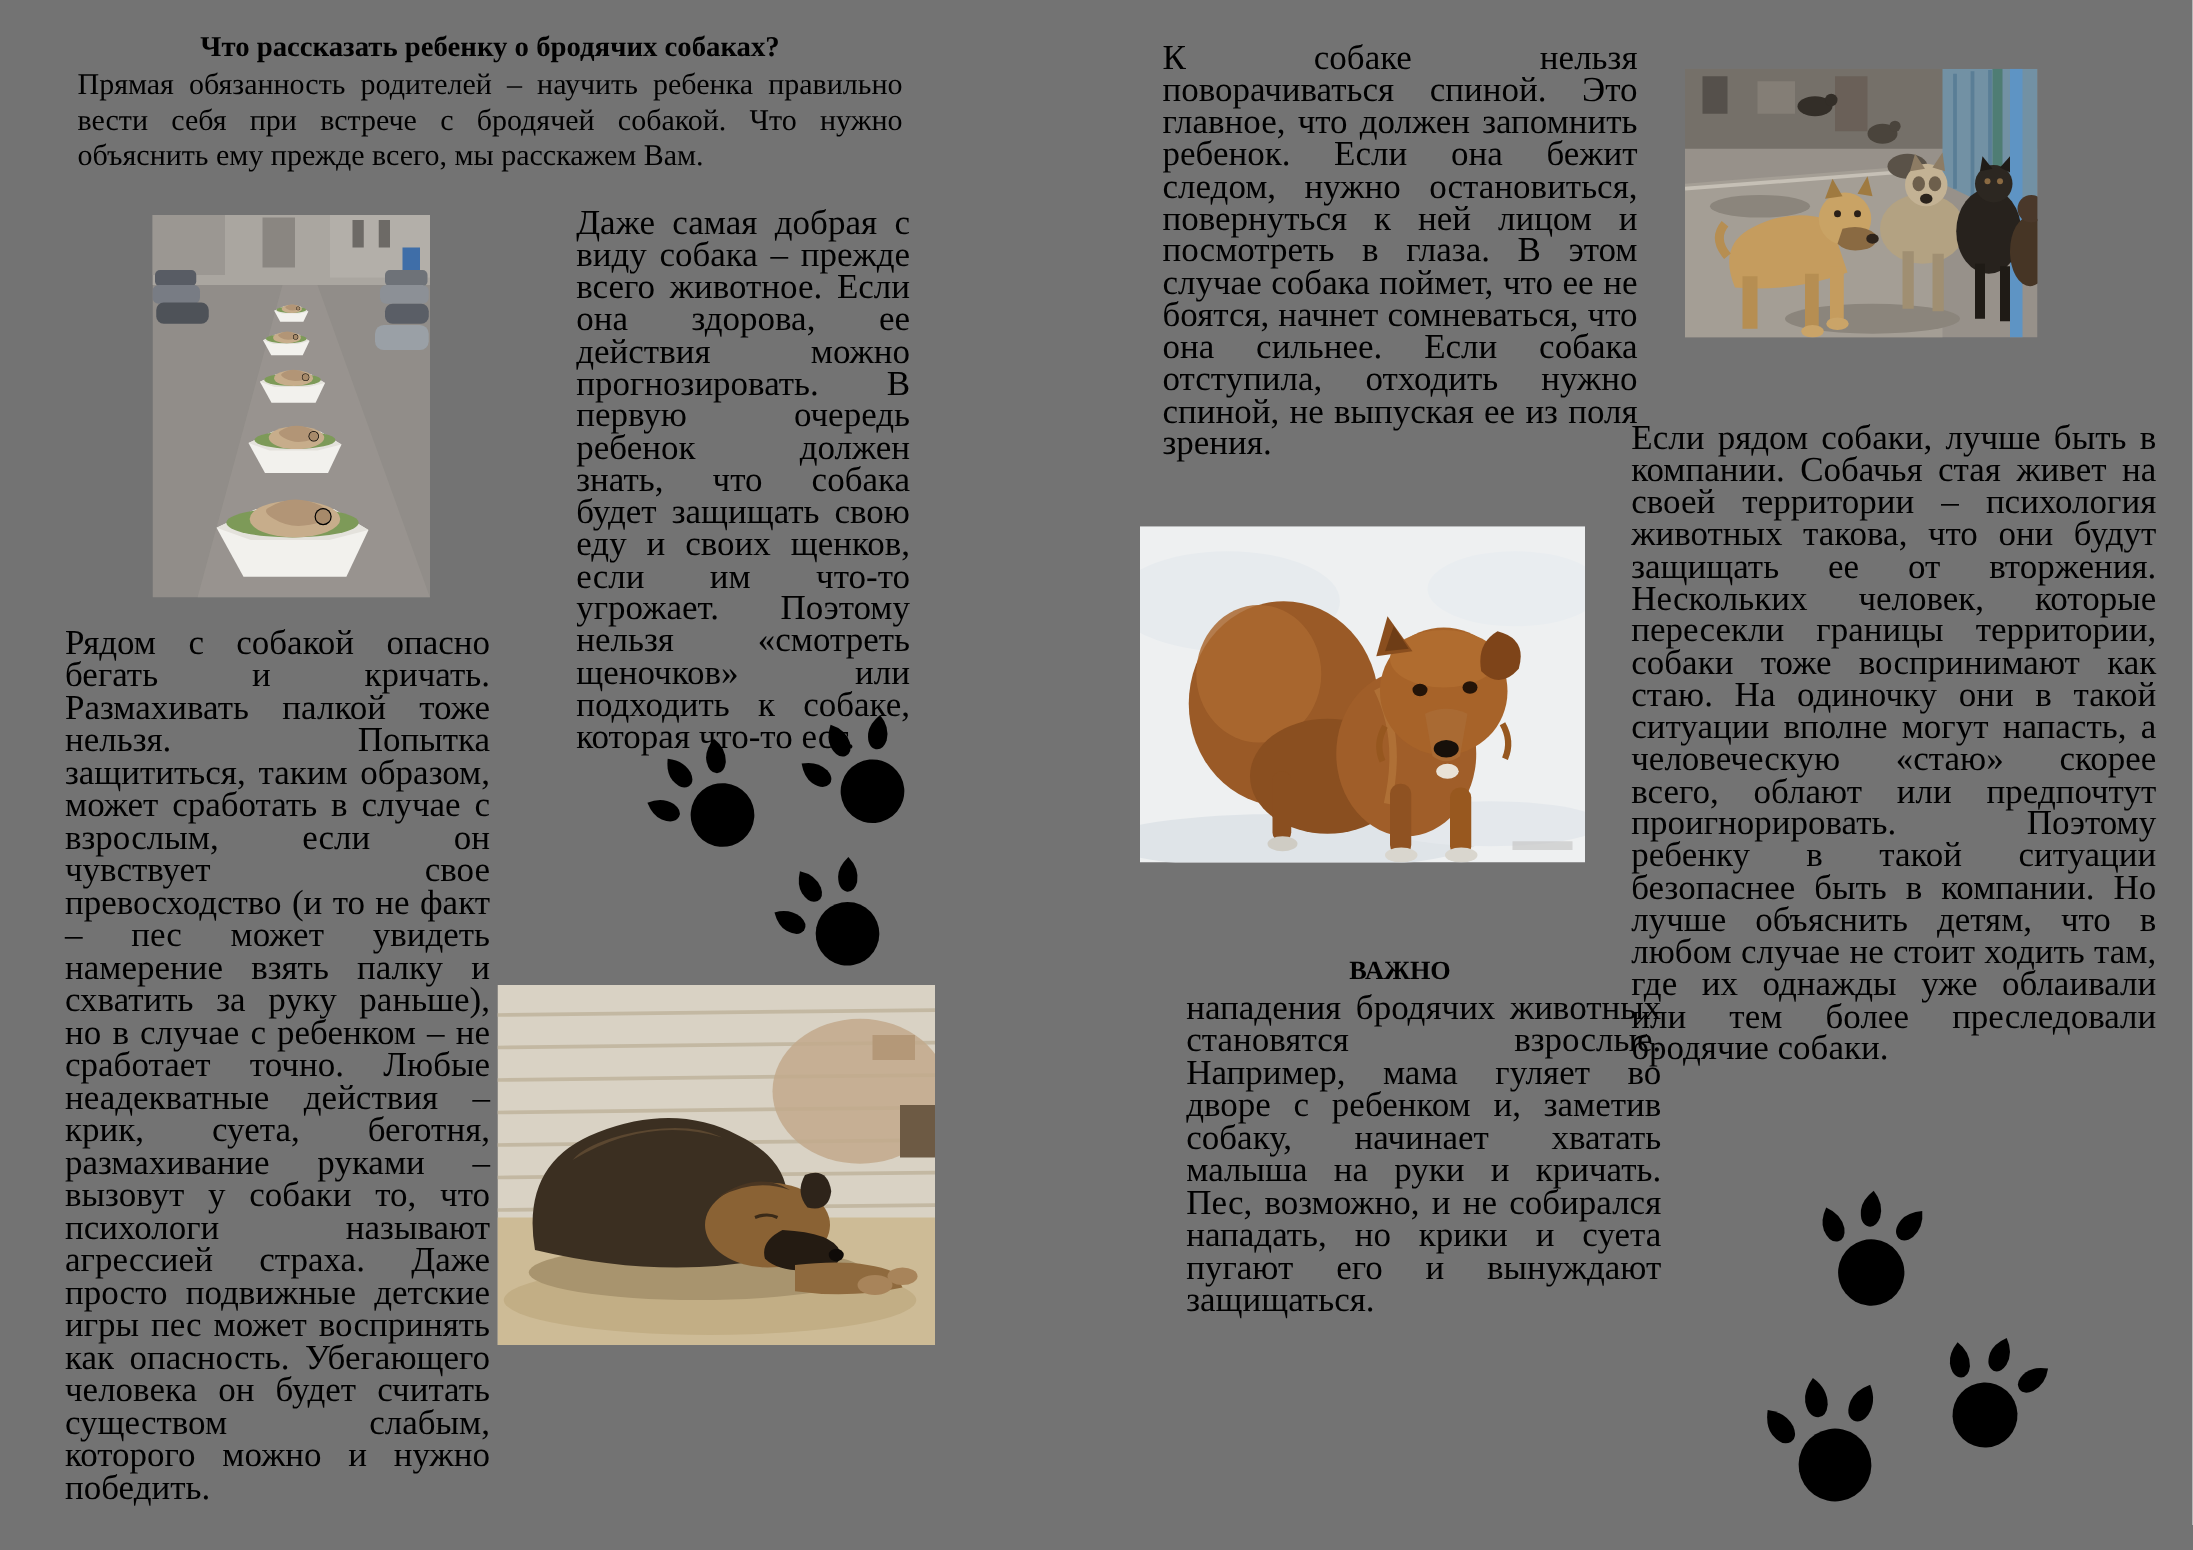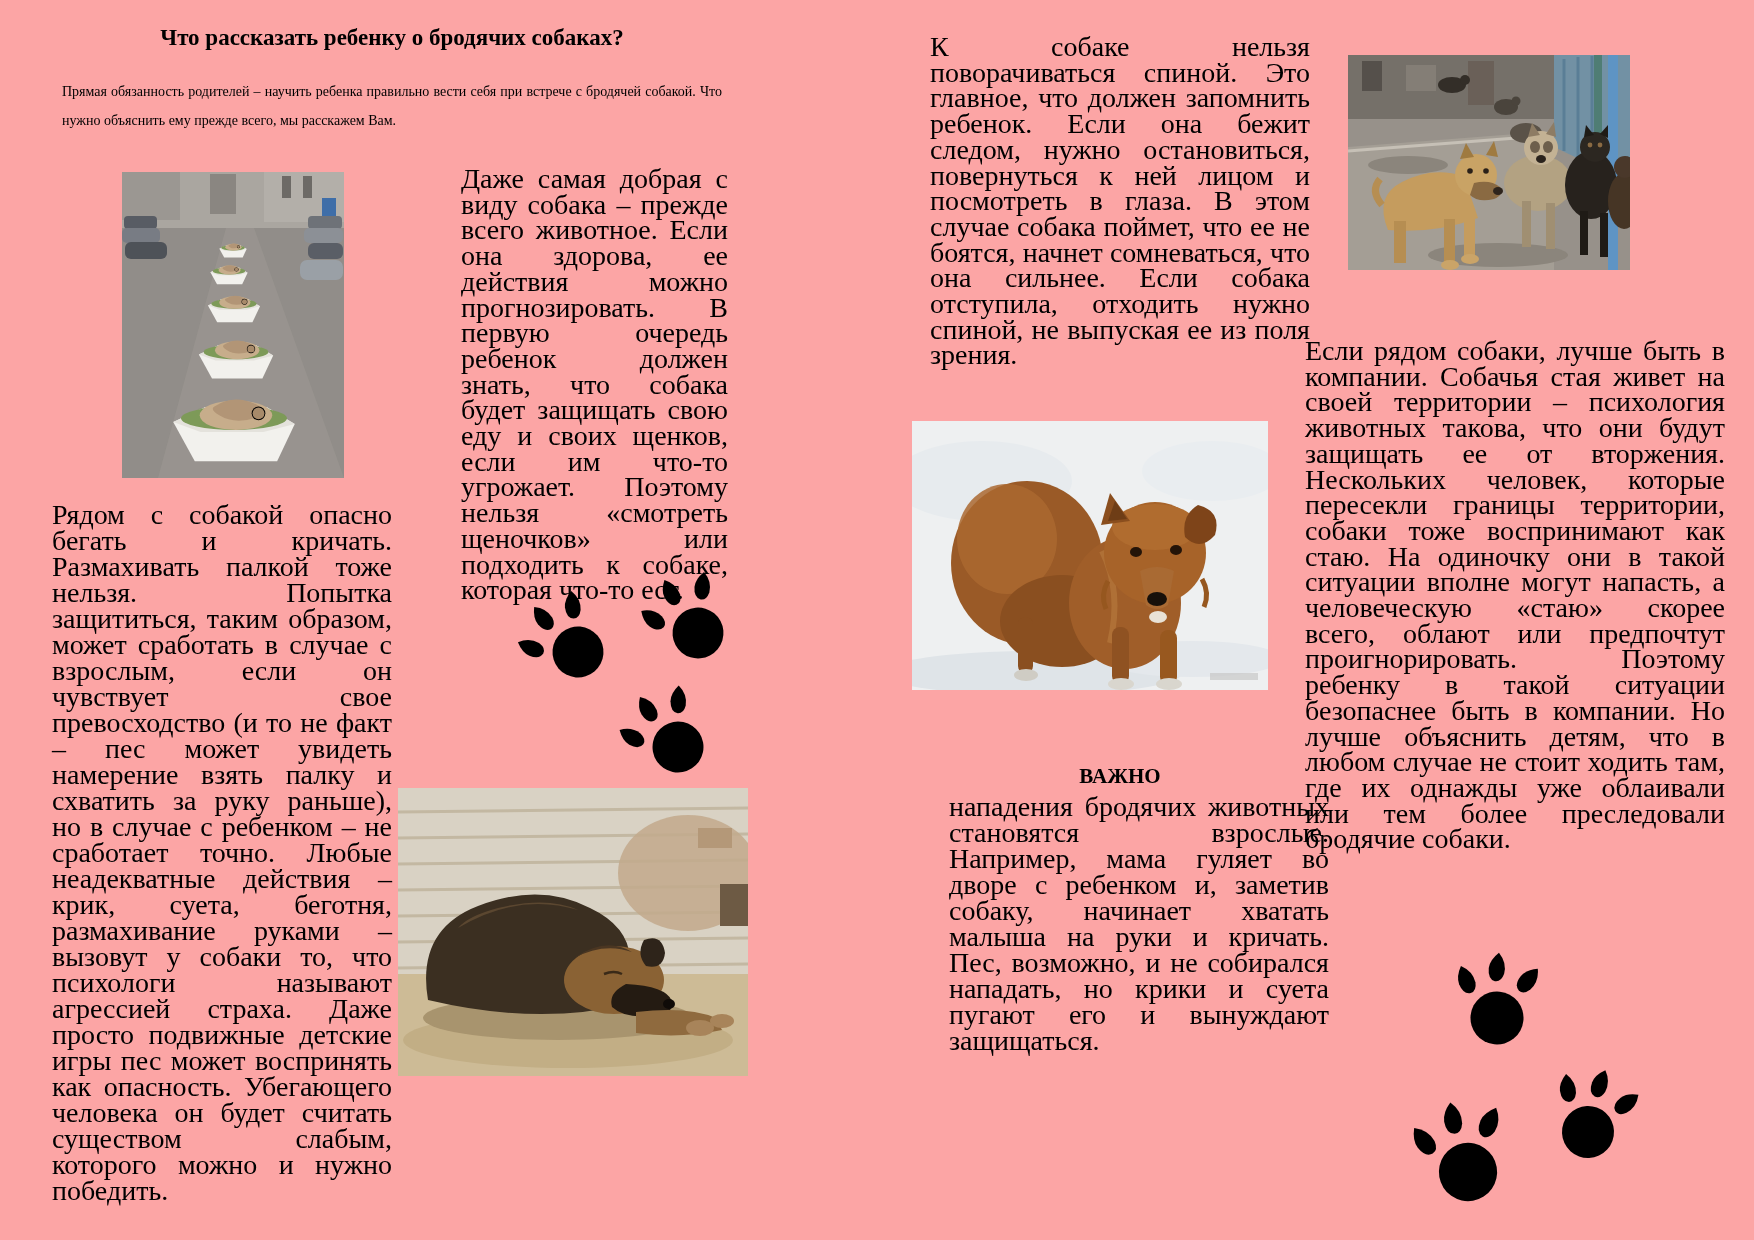--- a/index.html
+++ b/index.html
@@ -1,40 +1,39 @@
 <!DOCTYPE html>
 <html><head>
 <meta charset="utf-8">
 <style>
   html,body{margin:0;padding:0;background:#e9e9e9;}
   .sheet{
     position:relative;
     width:1754px;height:1240px;
-    background:#fca5a5;
+    background:#737373;
     font-family:"Liberation Serif", serif;
     color:#000;
     overflow:hidden;
   }
   .abs{position:absolute;}
   .doc-title{
     font-weight:bold;
     font-size:23px;
     text-align:center;
     line-height:28px;
   }
   .body-text{
     font-size:28px;
     line-height:26px;
     text-align:justify;
   }
   .intro-text{
-    font-size:14px;
+    font-size:24px;
     line-height:28.5px;
     text-align:justify;
-    margin-top:24px;
   }
   .tight{line-height:25.7px;}
   .vazhno-heading{
     font-weight:bold;
     font-size:21px;
     text-align:center;
   }
   .vazhno-line1{
     display:flex;
     justify-content:space-between;

